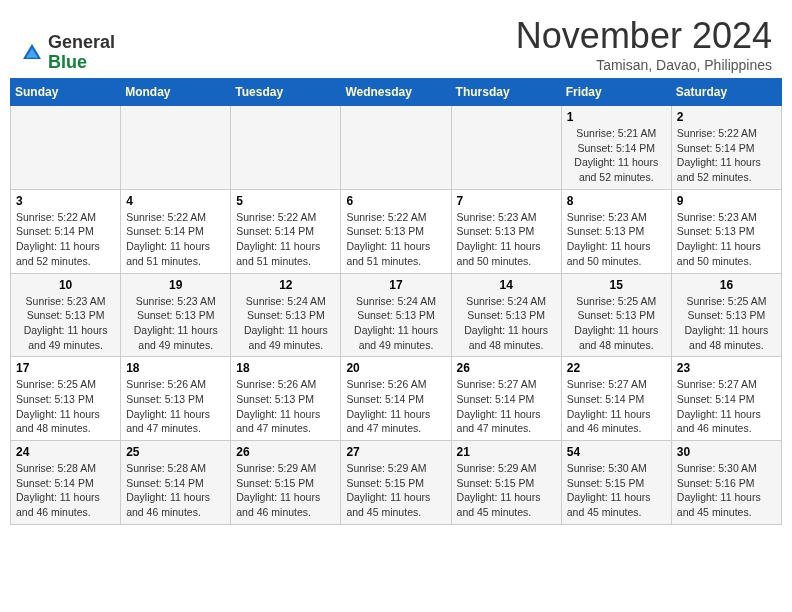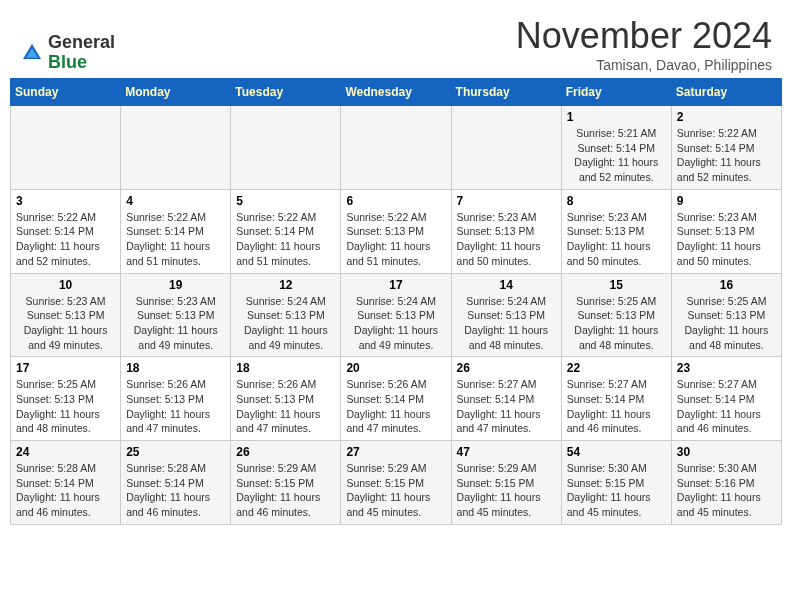--- a/index.html
+++ b/index.html
@@ -293,21 +293,21 @@
 Sunset: 5:15 PM
 Daylight: 11 hours and 46 minutes.</div>
         </td>
         <td class="cell-content">
           <span class="day-number">27</span>
           <div class="cell-detail" style="white-space: pre-line;">Sunrise: 5:29 AM
 Sunset: 5:15 PM
 Daylight: 11 hours and 45 minutes.</div>
         </td>
         <td class="cell-content">
-          <span class="day-number">47</span>
+          <span class="day-number">21</span>
           <div class="cell-detail" style="white-space: pre-line;">Sunrise: 5:29 AM
 Sunset: 5:15 PM
 Daylight: 11 hours and 45 minutes.</div>
         </td>
         <td class="cell-content">
           <span class="day-number">54</span>
           <div class="cell-detail" style="white-space: pre-line;">Sunrise: 5:30 AM
 Sunset: 5:15 PM
 Daylight: 11 hours and 45 minutes.</div>
         </td>

